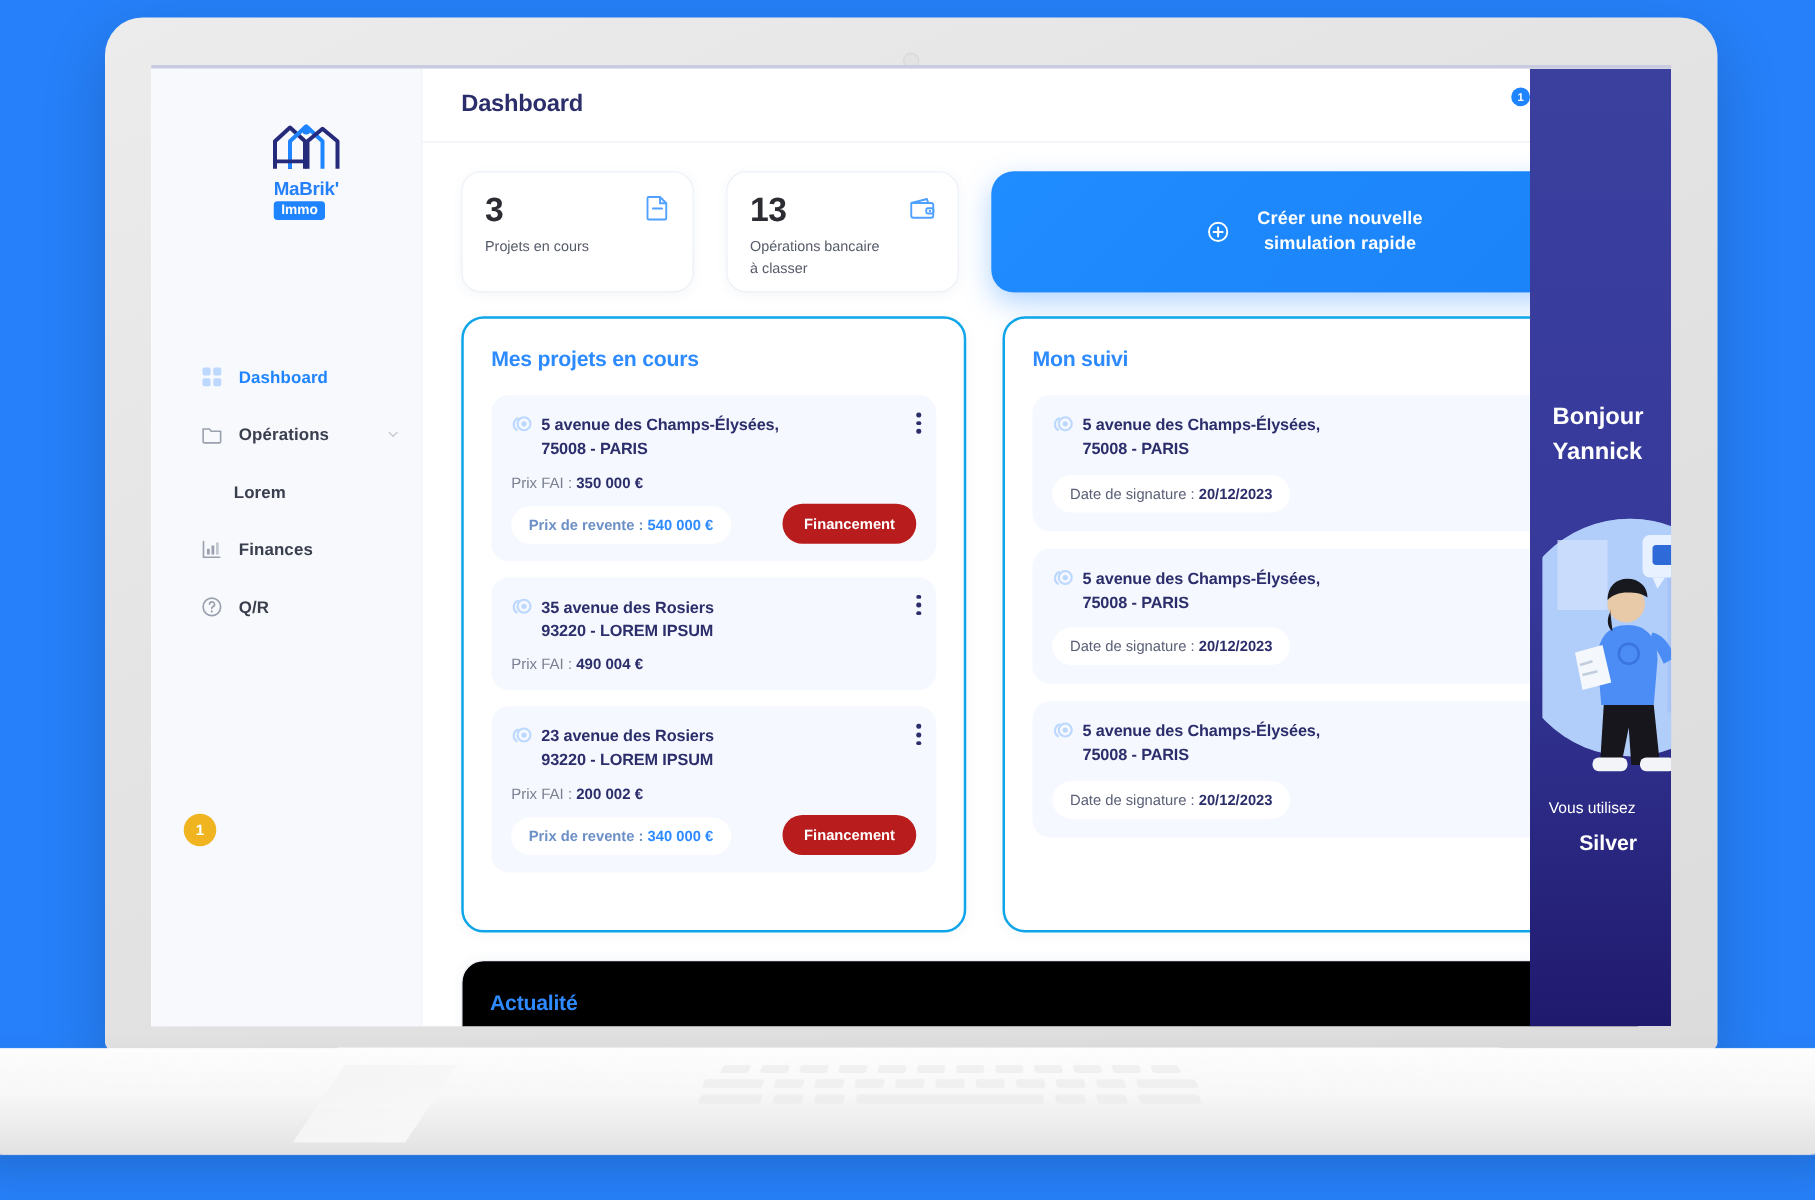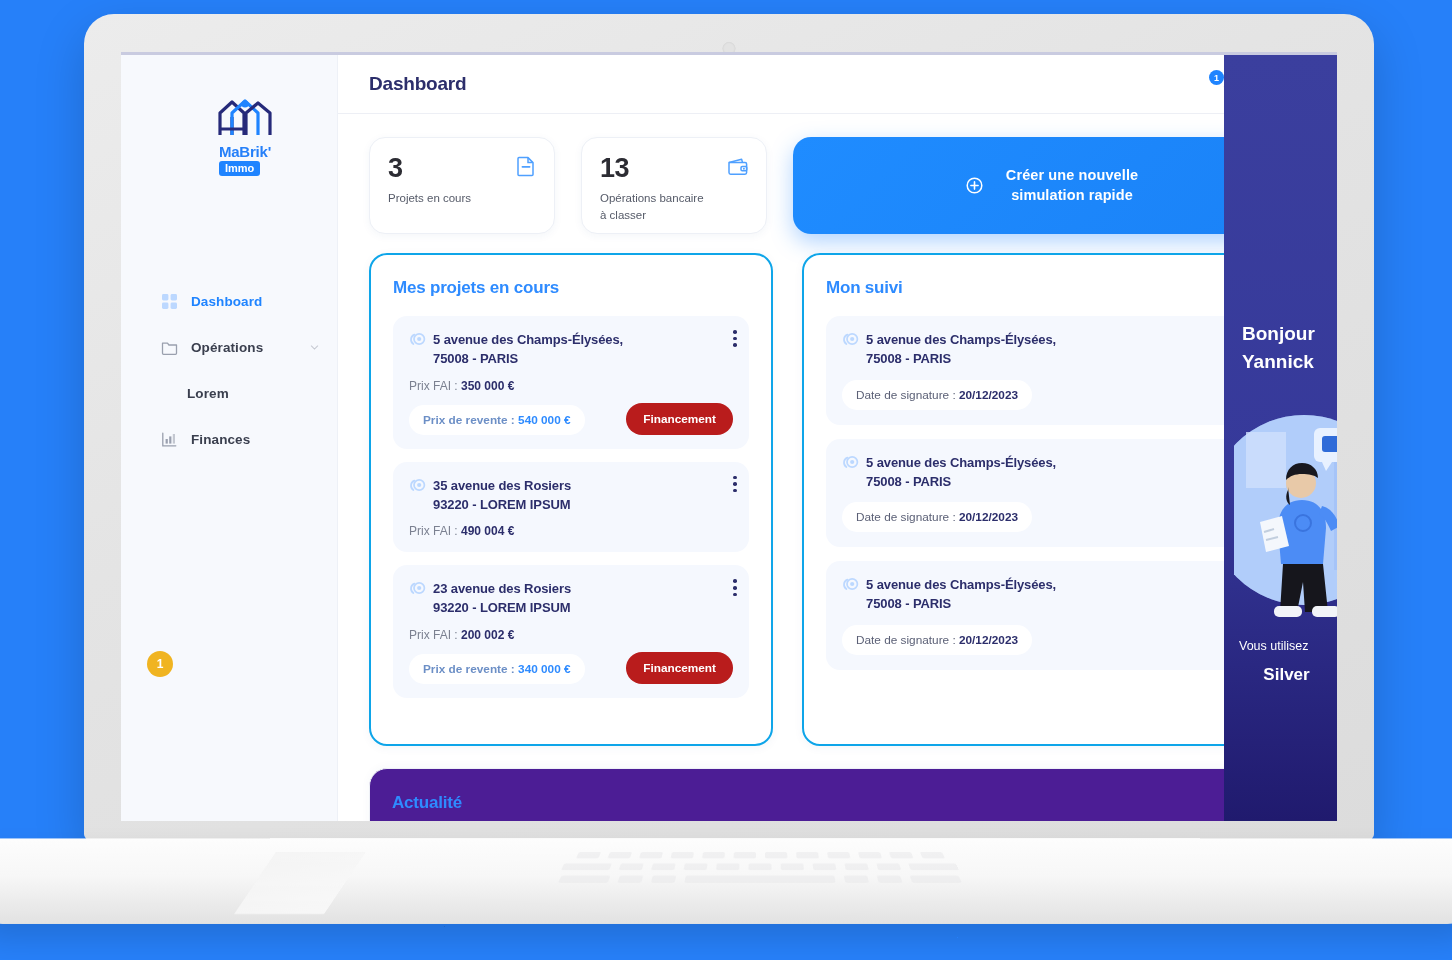--- a/index.html
+++ b/index.html
@@ -173,21 +173,21 @@
     background:#f5f8fe; border-radius:14px; padding:15px 16px 15px; margin-bottom:14px;
     position:relative;
   }
   .date-pill{
     display:inline-block; background:#fff; border-radius:20px; padding:8px 14px;
     font-size:11.8px; color:#5b6076; margin-top:11px;
   }
   .date-pill b{ color:#2c2e6b; font-weight:700; }
 
   .news-panel{
-    margin-top:22px; background:#4c1d95; border:1px solid #eef0f6; border-radius:18px 18px 0 0;
+    margin-top:22px; background:#000000; border:1px solid #eef0f6; border-radius:18px 18px 0 0;
     box-shadow:0 -1px 10px rgba(38,80,140,.04); padding:24px 22px 30px; height:90px;
   }
   .news-title{ font-size:17px; font-weight:700; color:#2e8bff; letter-spacing:-.2px; }
 
   
   .promo{
     position:absolute; right:0; top:0; width:113px; height:766px;
     background:linear-gradient(180deg,#3b3f9e 0%,#36399a 55%,#201a6e 100%);
     overflow:hidden;
   }
@@ -260,20 +260,28 @@
         <div class="nav-item">
           <svg class="ico" viewBox="0 0 17 17">
             <path d="M1.8 2.2v12.6h13" fill="none" stroke="#9aa0ae" stroke-width="1.3" stroke-linecap="round"></path>
             <rect x="4.6" y="8" width="2.2" height="4.6" fill="#9aa0ae"></rect>
             <rect x="8.2" y="5.4" width="2.2" height="7.2" fill="#9aa0ae"></rect>
             <rect x="11.8" y="3" width="2.2" height="9.6" fill="#c4c8d1"></rect>
           </svg>
           <span>Finances</span>
         </div>
 
+        <div class="nav-item">
+          <svg class="ico" viewBox="0 0 17 17">
+            <circle cx="8.5" cy="8.5" r="7" fill="none" stroke="#9aa0ae" stroke-width="1.3"></circle>
+            <path d="M6.6 6.4a2 2 0 1 1 2.6 2c-.6.3-.8.8-.8 1.4" fill="none" stroke="#9aa0ae" stroke-width="1.3" stroke-linecap="round"></path>
+            <circle cx="8.4" cy="12.1" r=".85" fill="#9aa0ae"></circle>
+          </svg>
+          <span>Q/R</span>
+        </div>
       </nav>
 
       <div class="side-badge">1</div>
     </aside>
 
     <section class="main">
 
       <header class="topbar">
         <h1 class="page-title">Dashboard</h1>
         <div class="topbar-right">

